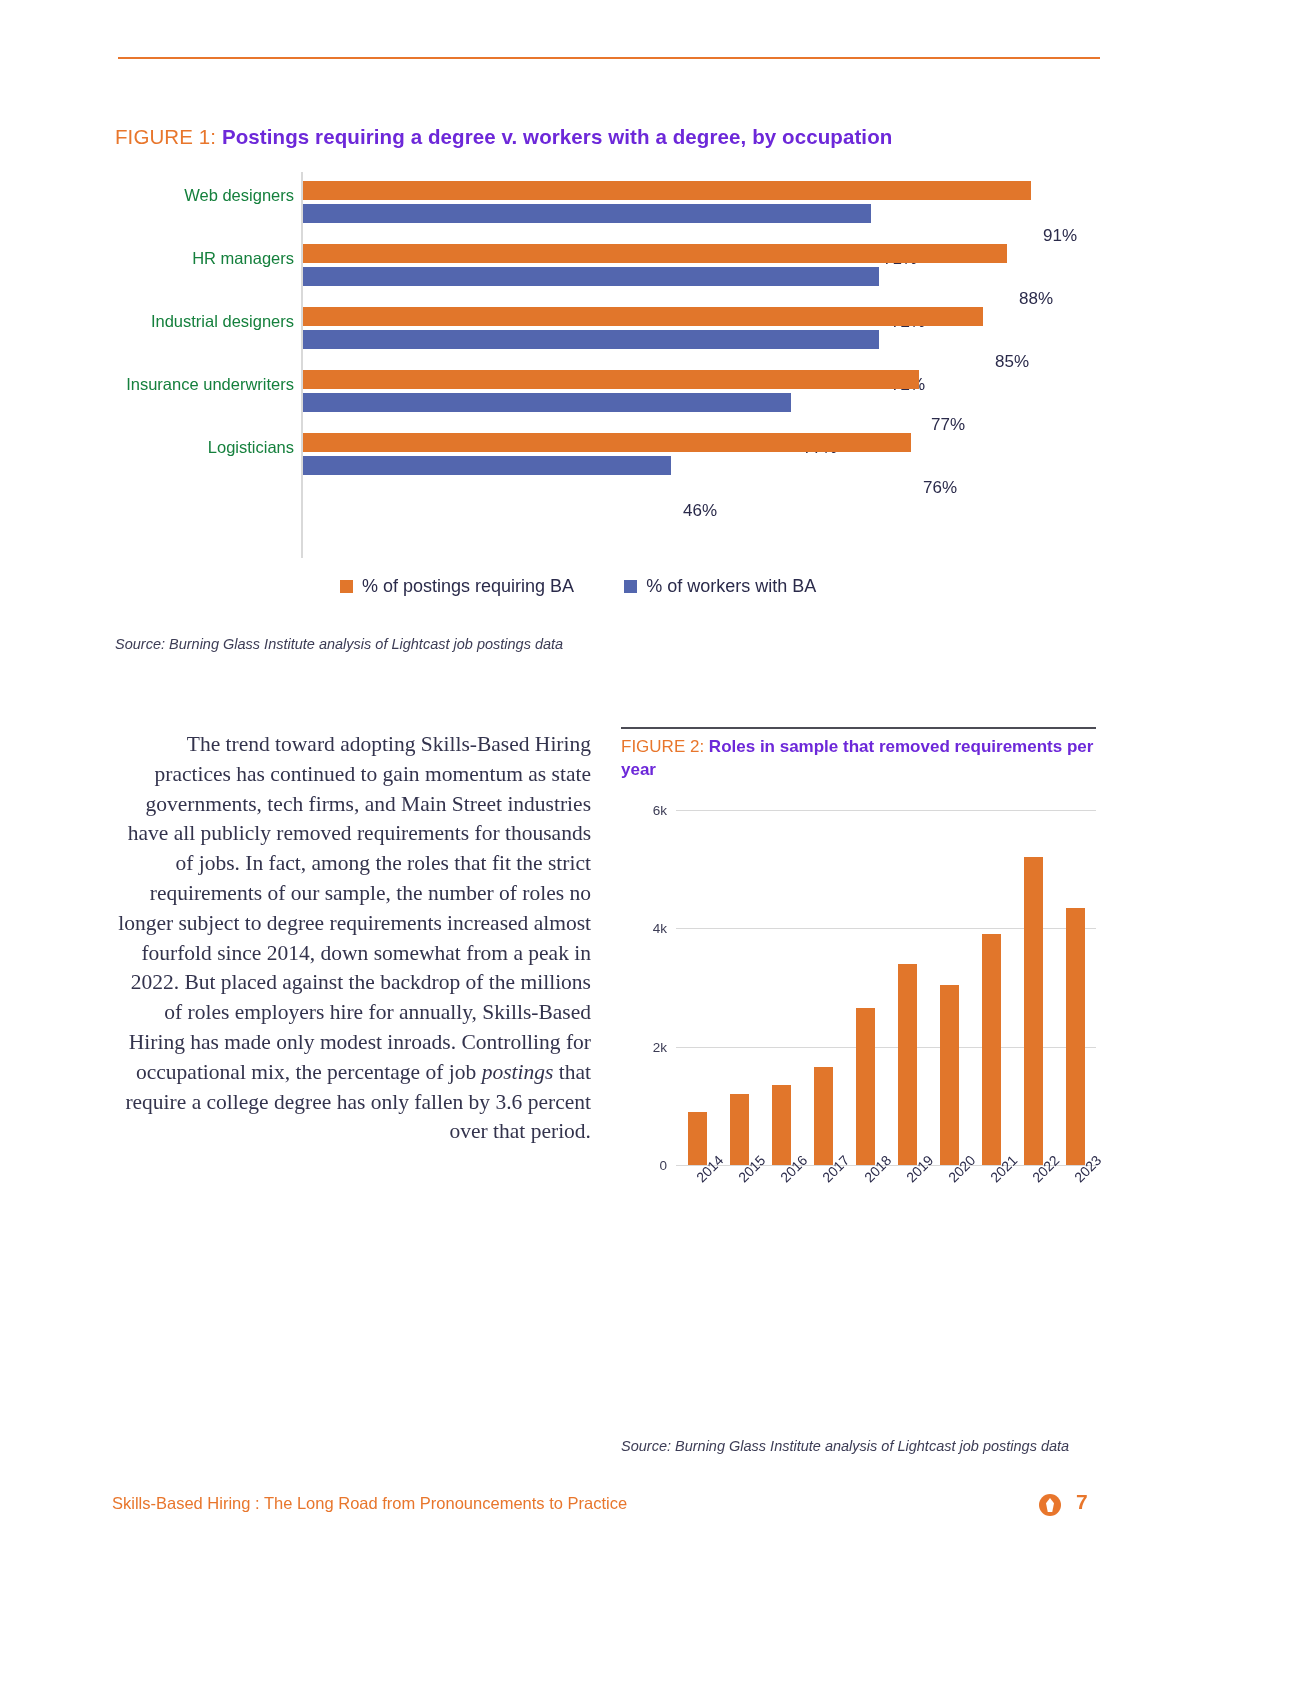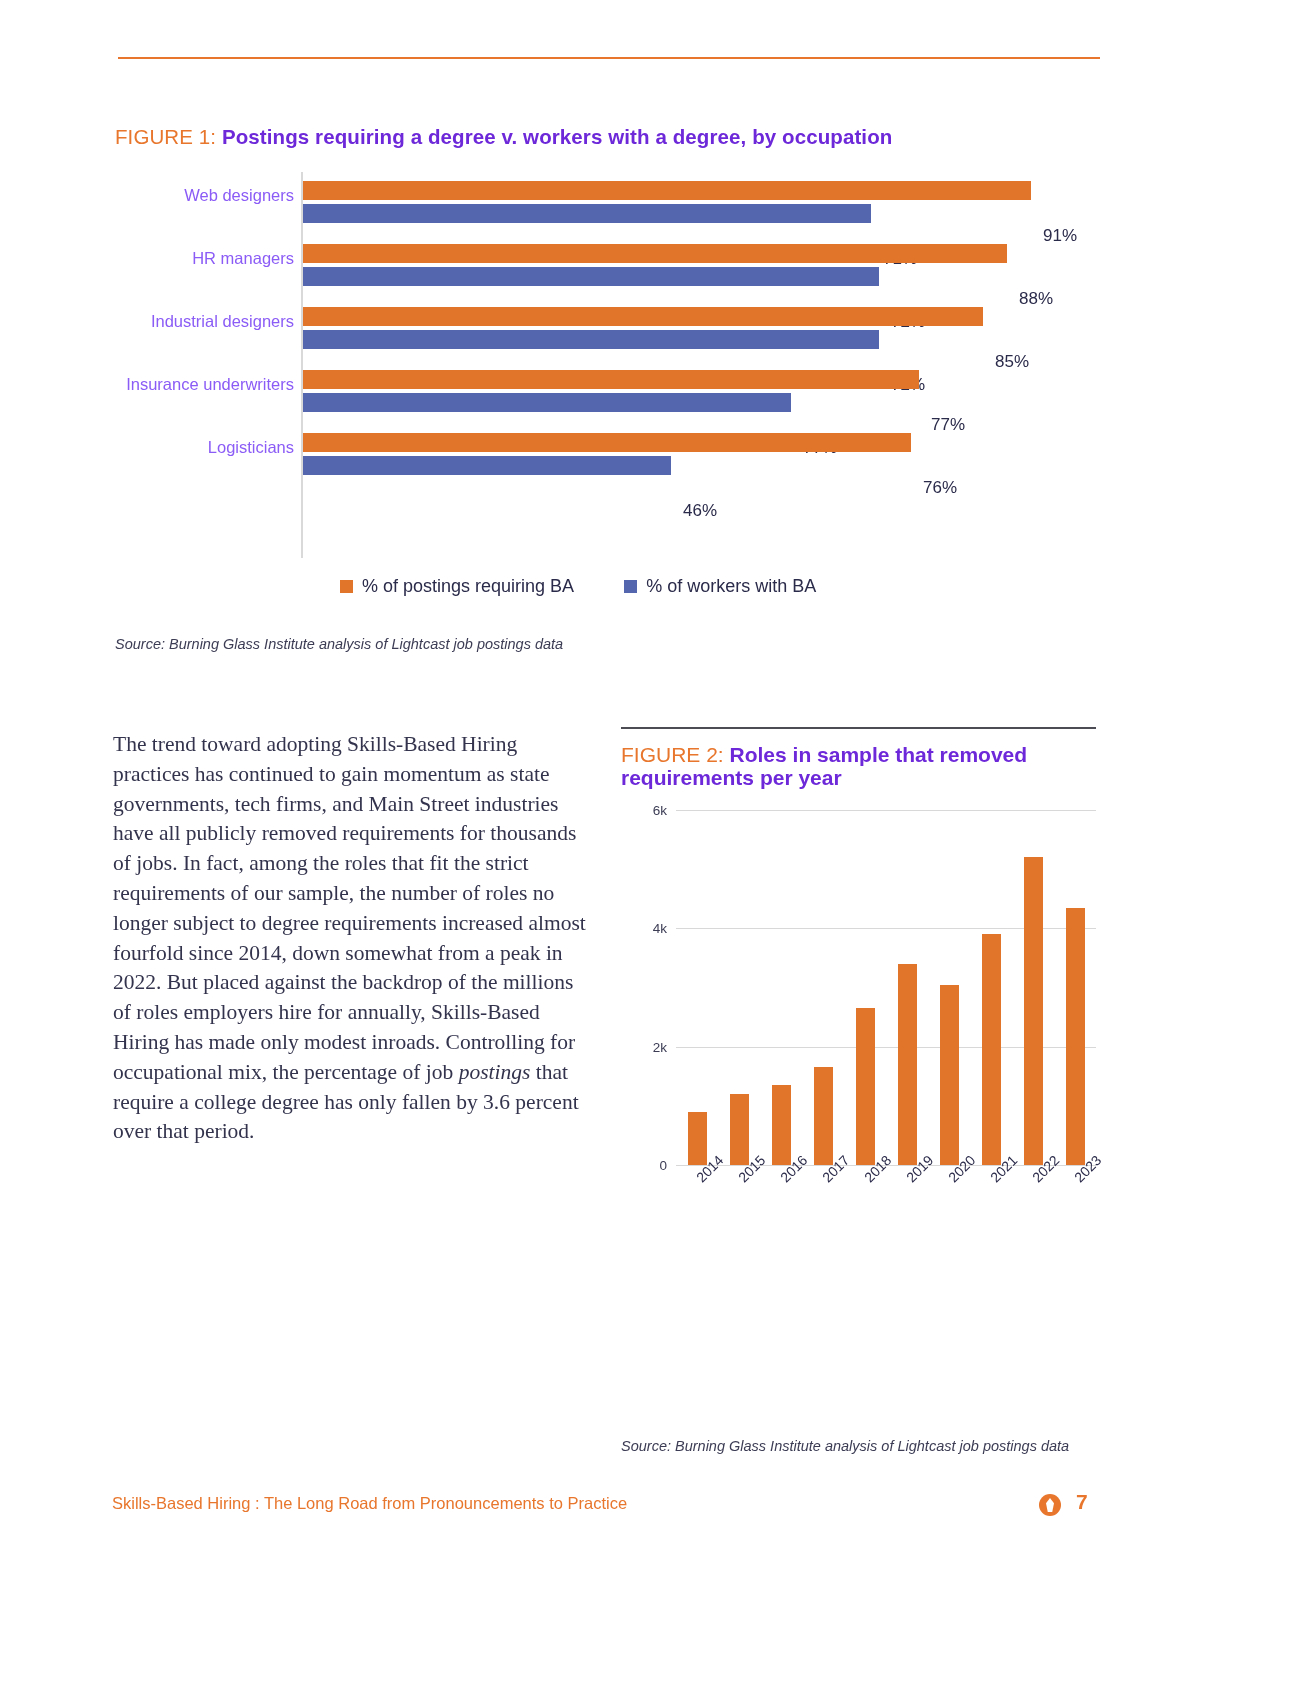--- a/index.html
+++ b/index.html
@@ -63,21 +63,21 @@
     position: absolute;
     left: 0;
     width: 985px;
     height: 58px;
   }
   .cat-label {
     position: absolute;
     right: 806px;
     top: 14px;
     font-size: 16.5px;
-    color: #8b5cf6;
+    color: #15803d;
     white-space: nowrap;
     text-align: right;
   }
   .bar-row {
     position: absolute;
     left: 188px;
     height: 19px;
   }
   .bar {
     position: absolute;
@@ -125,41 +125,40 @@
   
   .body-col {
     position: absolute;
     left: 113px;
     top: 730px;
     width: 478px;
     font-family: "Liberation Serif", serif;
     font-size: 21.5px;
     line-height: 29.8px;
     color: #33334D;
-    text-align: left;
+    text-align: right;
   }
   .body-col em { font-style: italic; }
 
   
   .fig2-rule {
     position: absolute;
     left: 621px;
     top: 727px;
     width: 475px;
     height: 2px;
     background: #4C4C55;
   }
   .fig2-title {
     position: absolute;
     left: 621px;
     top: 735px;
     width: 480px;
-    font-size: 21px;
+    font-size: 17px;
     line-height: 23px;
-    margin-top: 8px;
   }
 
   .fig2-chart {
     position: absolute;
     left: 621px;
     top: 795px;
     width: 478px;
     height: 400px;
   }
   .plot {

